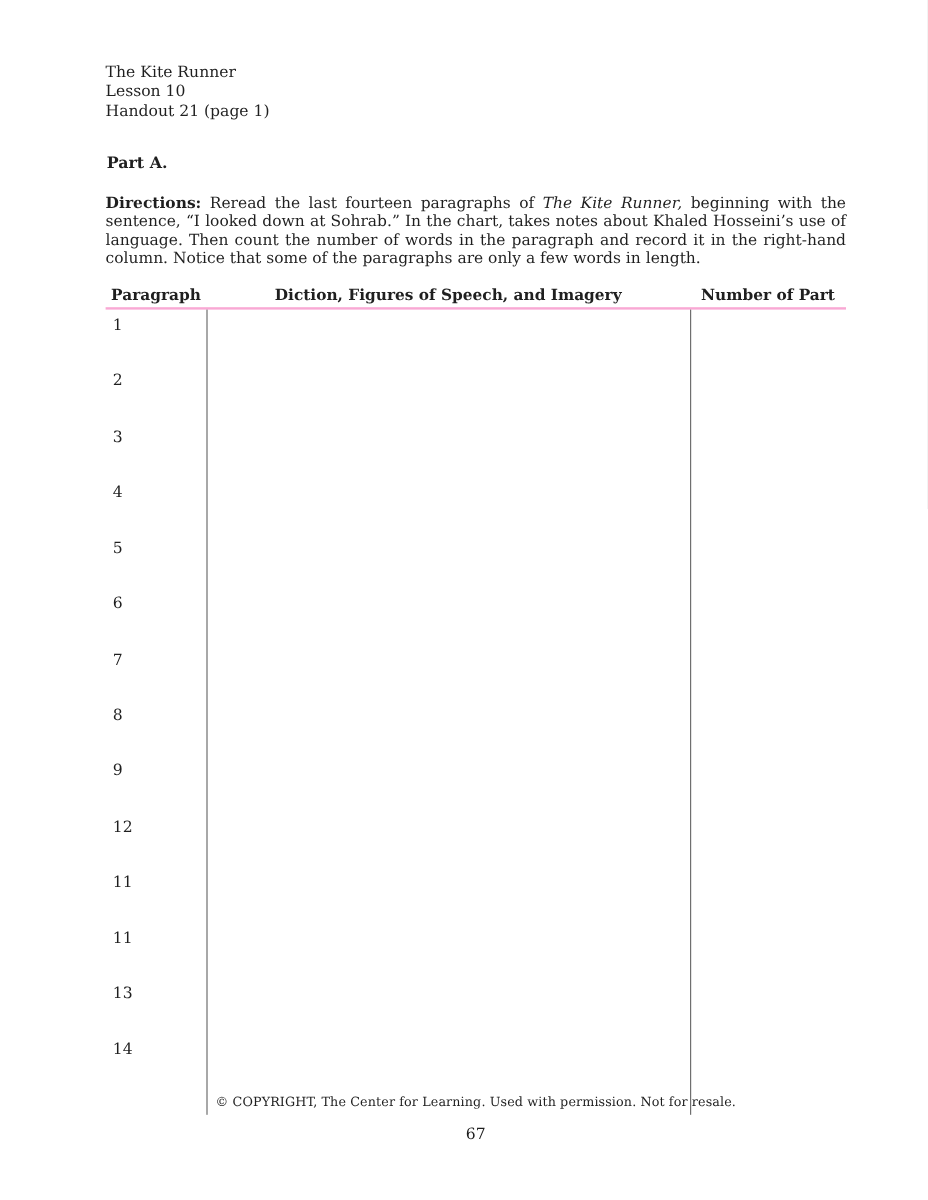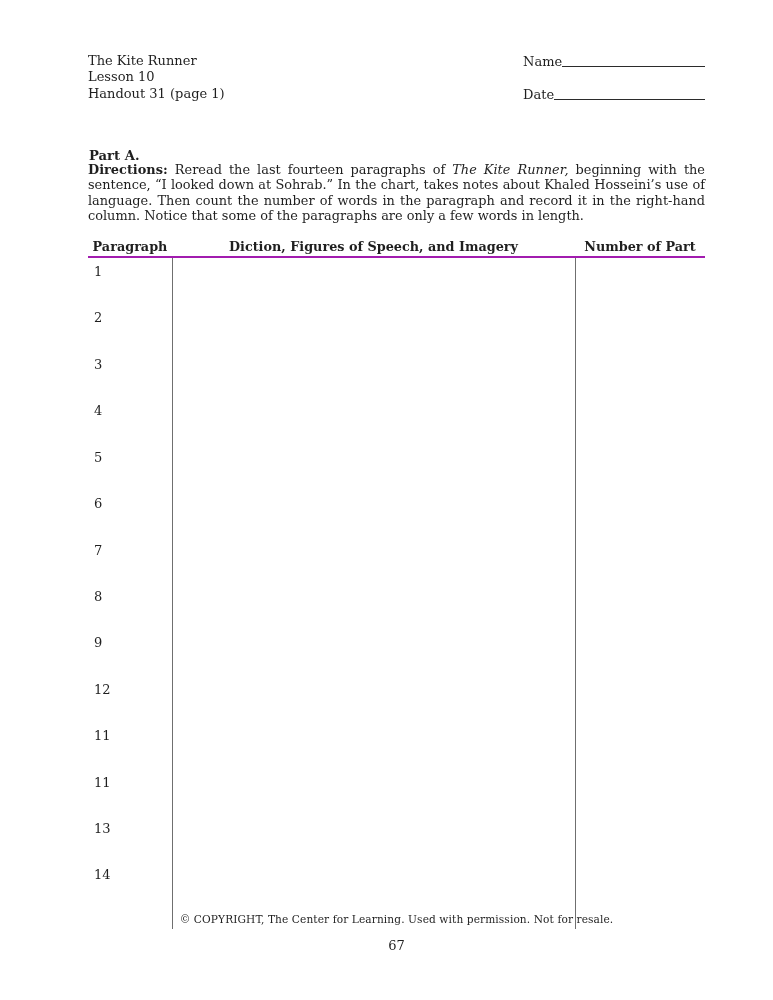--- a/index.html
+++ b/index.html
@@ -56,21 +56,21 @@
     width: 617px;
     top: 104px;
     text-align: center;
     font-size: 18.5px;
     font-weight: bold;
     letter-spacing: 0.2px;
   }
   .part-label {
     position: absolute;
     left: 89px;
-    top: 148px;
+    top: 129px;
     font-size: 13.2px;
     font-weight: bold;
   }
   .directions {
     position: absolute;
     left: 88px;
     top: 162px;
     width: 617px;
     font-size: 12.9px;
     line-height: 15.3px;
@@ -83,21 +83,21 @@
     position: absolute;
     left: 88px;
     top: 237px;
     width: 617px;
     height: 671px;
   }
   .chart-head {
     display: grid;
     grid-template-columns: 84px 403px 130px;
     height: 19px;
-    border-bottom: 2px solid #a21caf;
+    border-bottom: 2px solid #f9a8d4;
   }
   .chart-head .th {
     text-align: center;
     font-weight: bold;
     font-size: 12.8px;
     padding-top: 2px;
     white-space: nowrap;
   }
   .chart-body {
     position: relative;
@@ -142,33 +142,23 @@
   }
 </style>
 </head>
 <body>
 
 <div class="page">
 
   <div class="hdr-left">
     <div>The Kite Runner</div>
     <div>Lesson 10</div>
-    <div>Handout 31 (page 1)</div>
+    <div>Handout 21 (page 1)</div>
   </div>
 
-  <div class="hdr-right">
-    <div class="nd-row">
-      <span class="nd-label">Name</span>
-      <span class="nd-line"></span>
-    </div>
-    <div class="nd-row date-row">
-      <span class="nd-label">Date</span>
-      <span class="nd-line"></span>
-    </div>
-  </div>
 
 
   <div class="part-label">Part A.</div>
 
   <p class="directions"><b>Directions:</b><span> Reread the last fourteen paragraphs of </span><i>The Kite Runner,</i><span> beginning with the sentence, “I looked down at Sohrab.” In the chart, takes notes about Khaled Hosseini’s use of language. Then count the number of words in the paragraph and record it in the right-hand column. Notice that some of the paragraphs are only a few words in length.</span></p>
 
   <div class="chart">
     <div class="chart-head">
       <div class="th">Paragraph</div>
       <div class="th">Diction, Figures of Speech, and Imagery</div>

